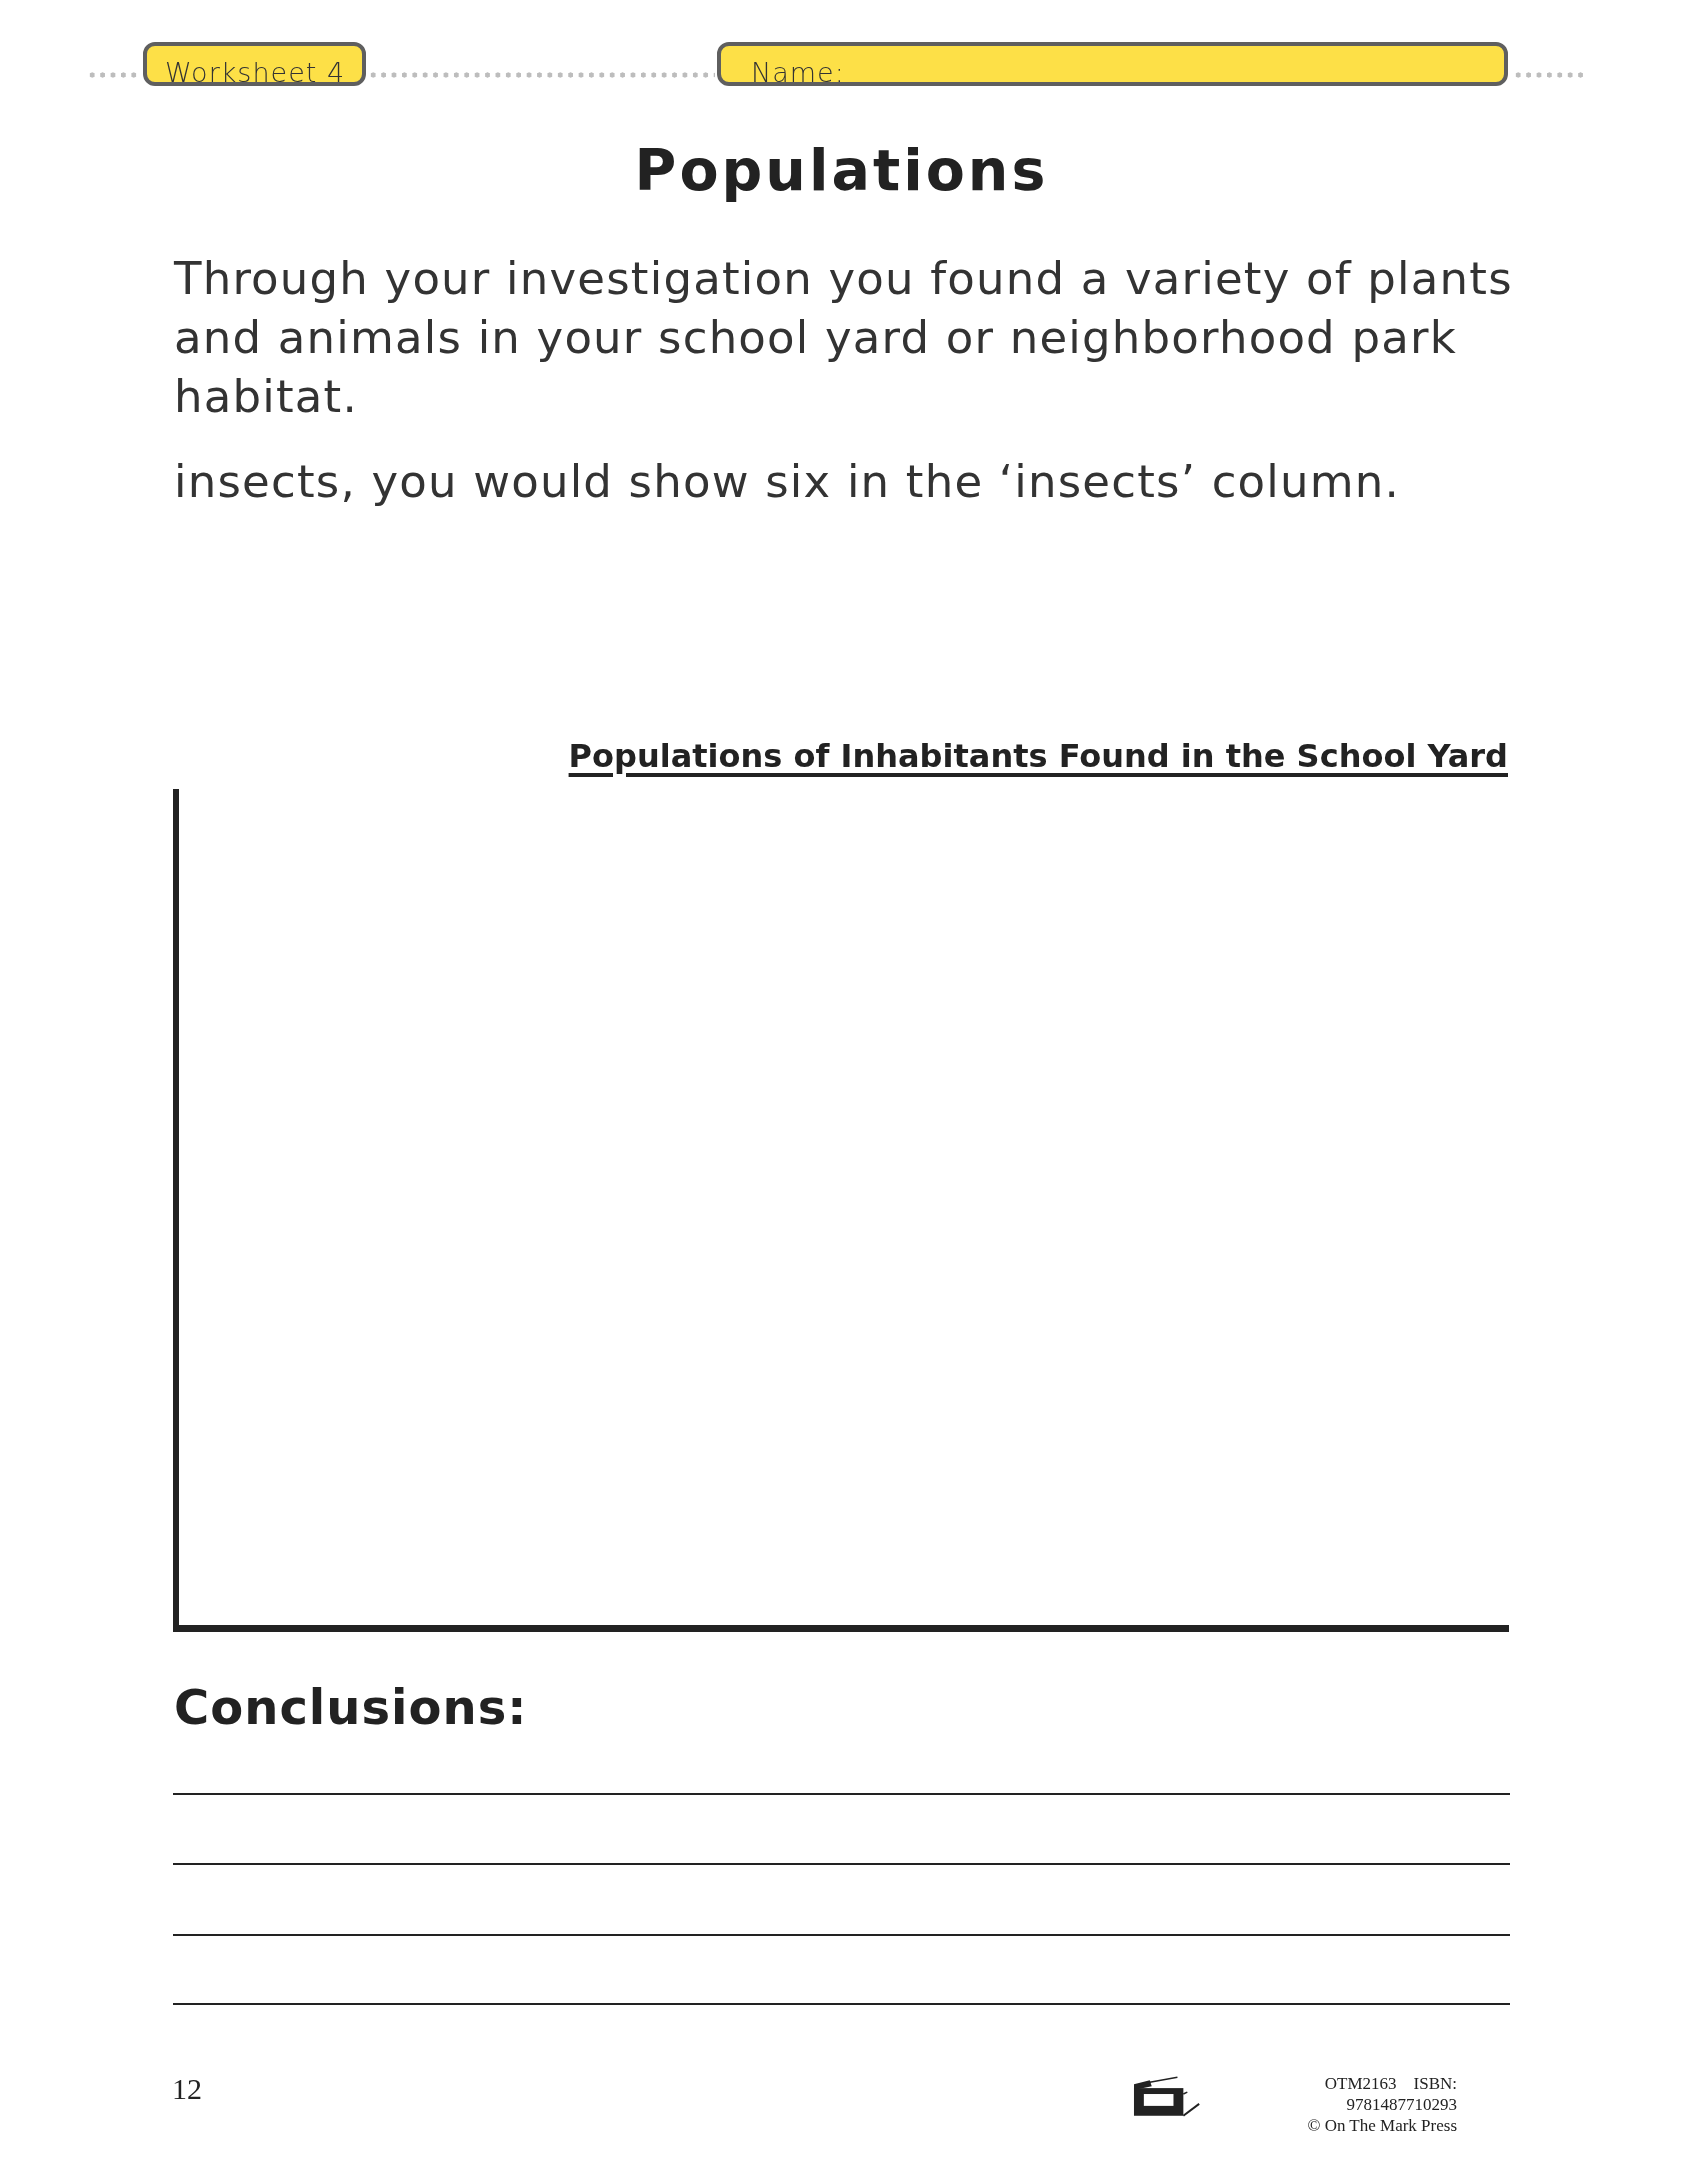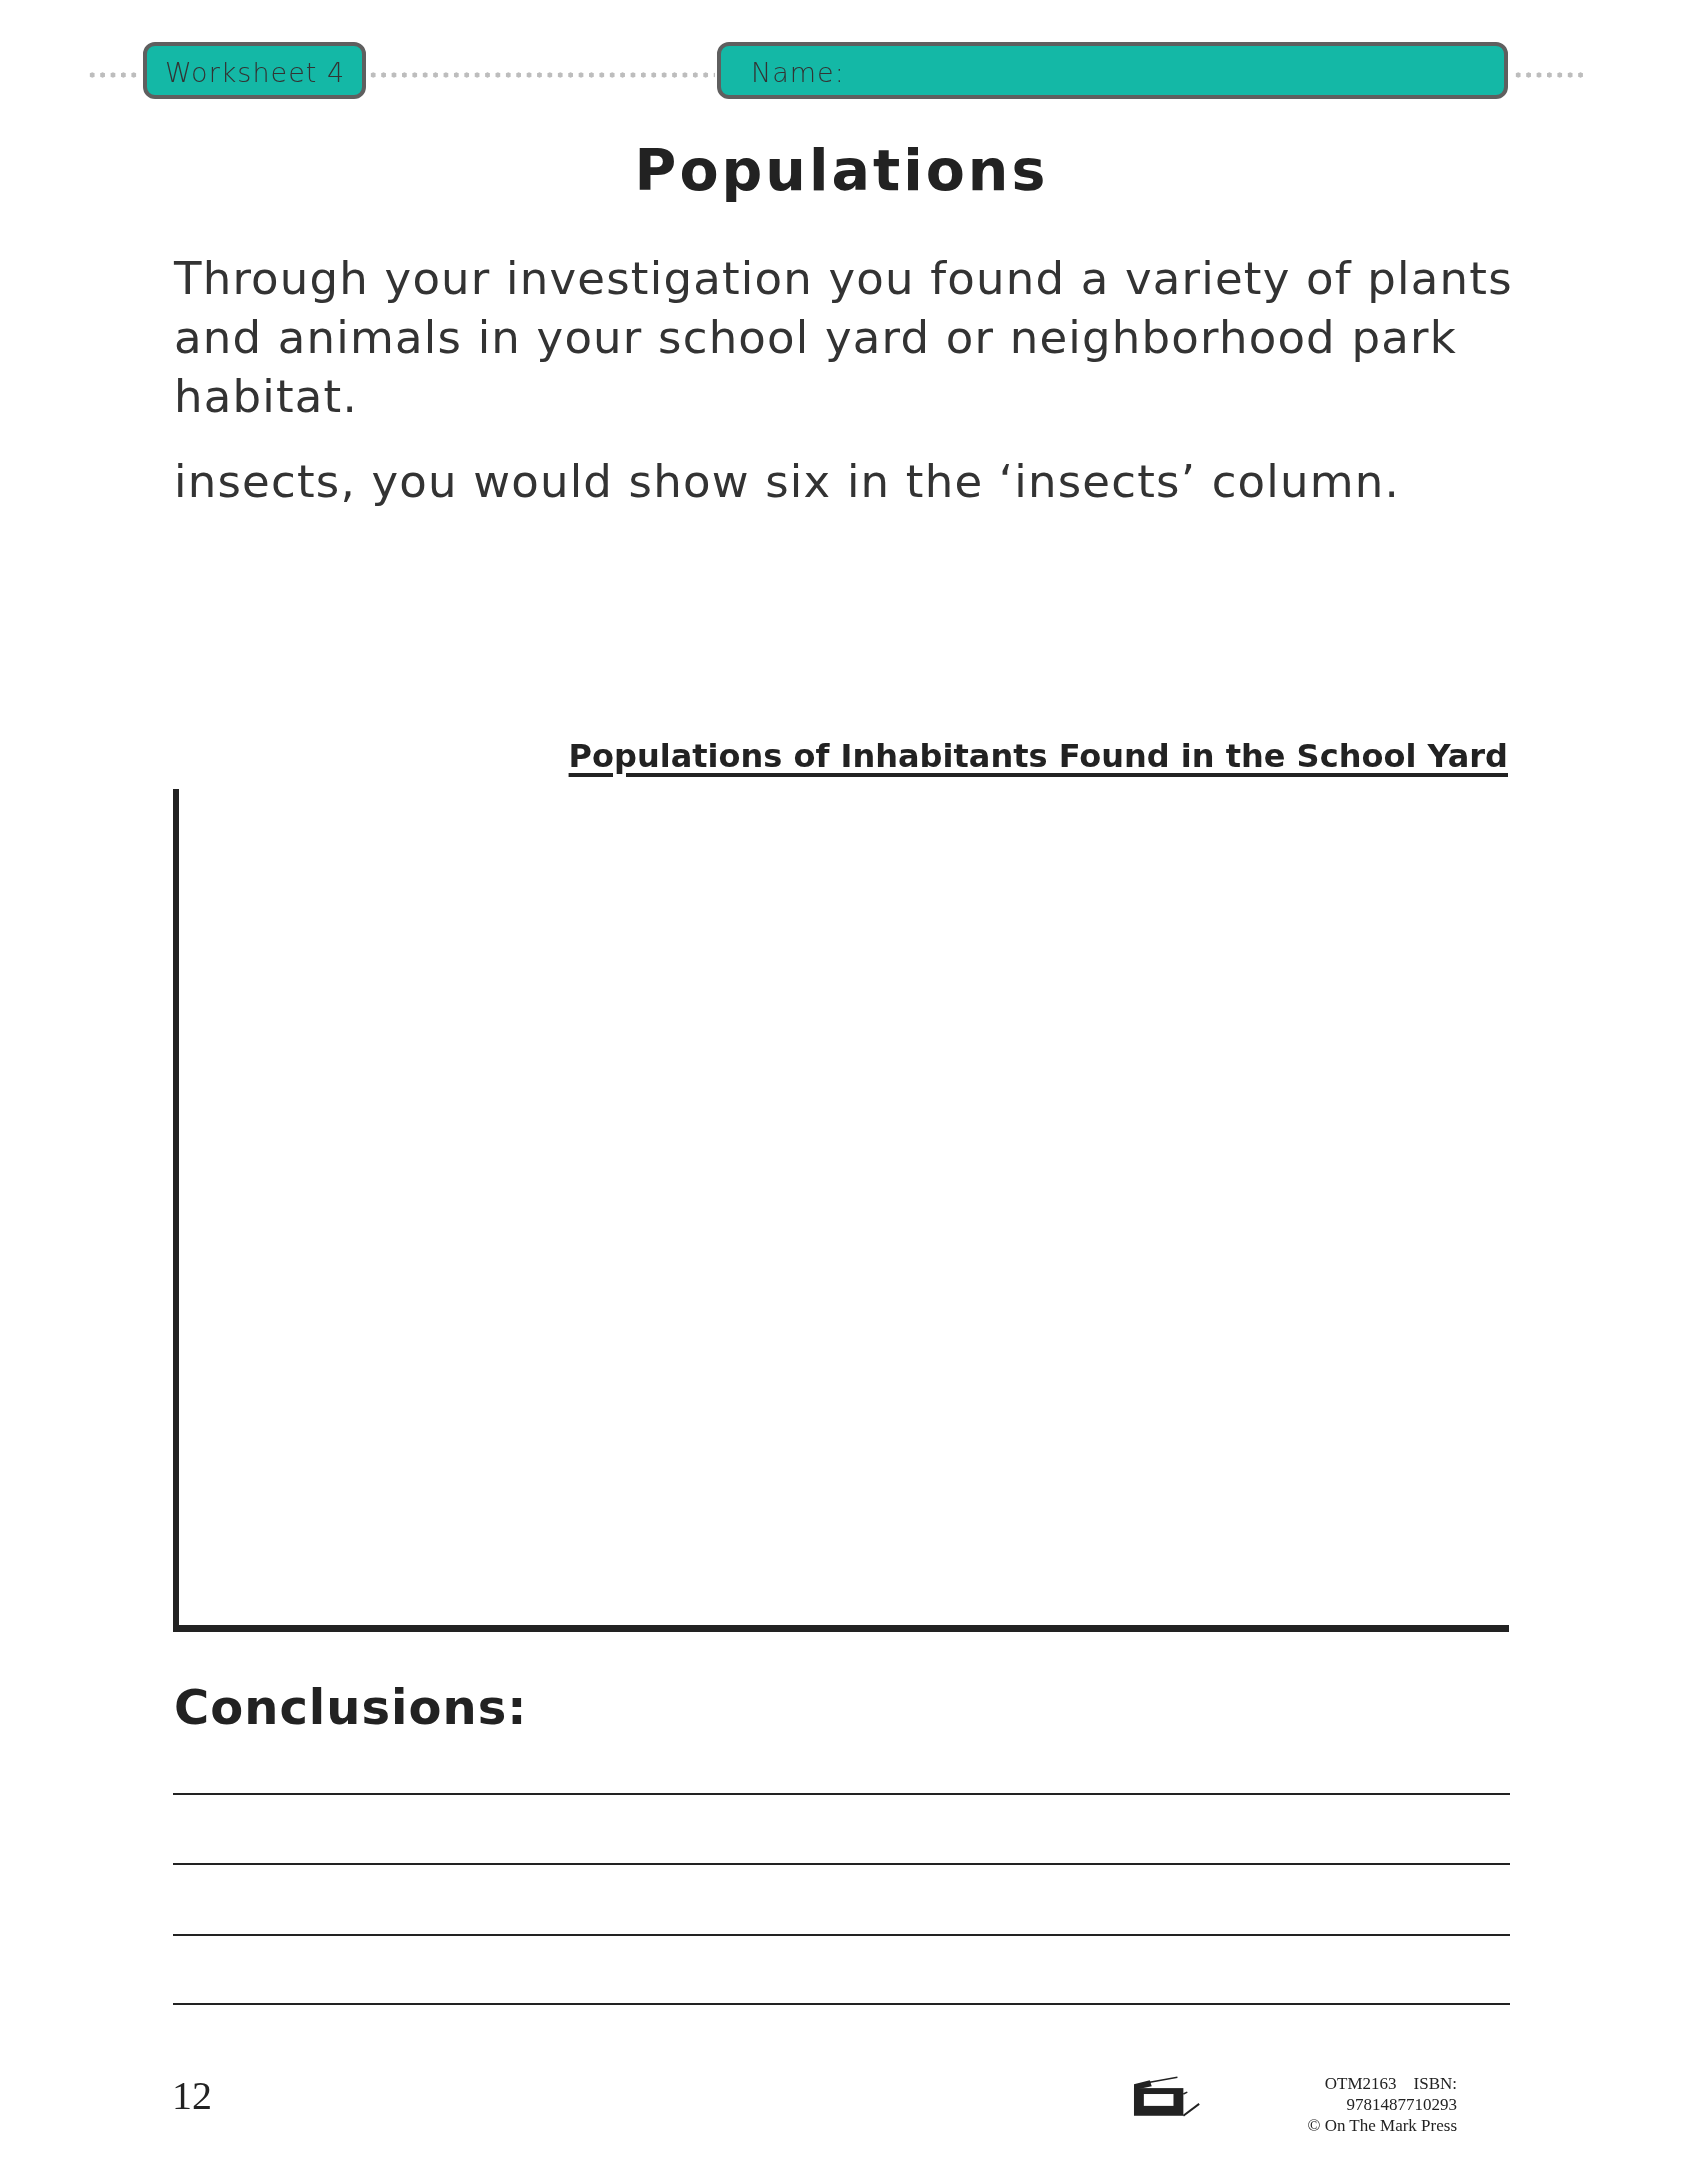--- a/index.html
+++ b/index.html
@@ -7,22 +7,22 @@
       width: 1683px; height: 2178px; position: relative; overflow: hidden;
       font-family: "DejaVu Sans", sans-serif; color: #222;
     }
     .abs { position: absolute; }
     .dots {
       position: absolute; top: 72px; height: 6px;
       background-image: radial-gradient(circle, #bdbdbd 2.4px, transparent 2.8px);
       background-size: 10.4px 6px; background-repeat: repeat-x;
     }
     .hbox {
-      position: absolute; top: 42px; height: 57px;
-      border: 4px solid #5f5f5f; border-radius: 12px; background: #14b8a6;
+      position: absolute; top: 42px; height: 44px;
+      border: 4px solid #5f5f5f; border-radius: 12px; background: #fde047;
       box-sizing: border-box;
     }
     .hbox-label {
       position: absolute; top: 11px; left: 18px;
       font-family: "DejaVu Sans", sans-serif; font-weight: 200;
       font-size: 27px; color: #333; letter-spacing: 1px;
     }
     .title {
       position: absolute; top: 137px; left: 0; width: 1683px; text-align: center;
       font-size: 57px; font-weight: bold; letter-spacing: 3px; color: #222;
@@ -39,21 +39,21 @@
     }
     .y-axis { position: absolute; left: 173px; top: 789px; width: 6px; height: 843px; background: #222; }
     .x-axis { position: absolute; left: 173px; top: 1625px; width: 1336px; height: 7px; background: #222; }
     .concl-label {
       position: absolute; left: 174px; top: 1679px;
       font-size: 48px; font-weight: bold; color: #222; letter-spacing: 1px;
     }
     .write-line { position: absolute; left: 173px; width: 1337px; height: 2px; background: #222; }
     .page-num {
       position: absolute; left: 172px; top: 2072px;
-      font-family: "Liberation Serif", serif; font-size: 40px; color: #222;
+      font-family: "Liberation Serif", serif; font-size: 30px; color: #222;
     }
     .footer-text {
       position: absolute; left: 1213px; top: 2073px; width: 244px; text-align: right;
       font-family: "Liberation Serif", serif; font-size: 17px; line-height: 21px; color: #222;
     }
     .footer-logo { position: absolute; left: 1132px; top: 2074px; width: 79px; height: 45px; }
   </style>
 </head>
 <body>
 

